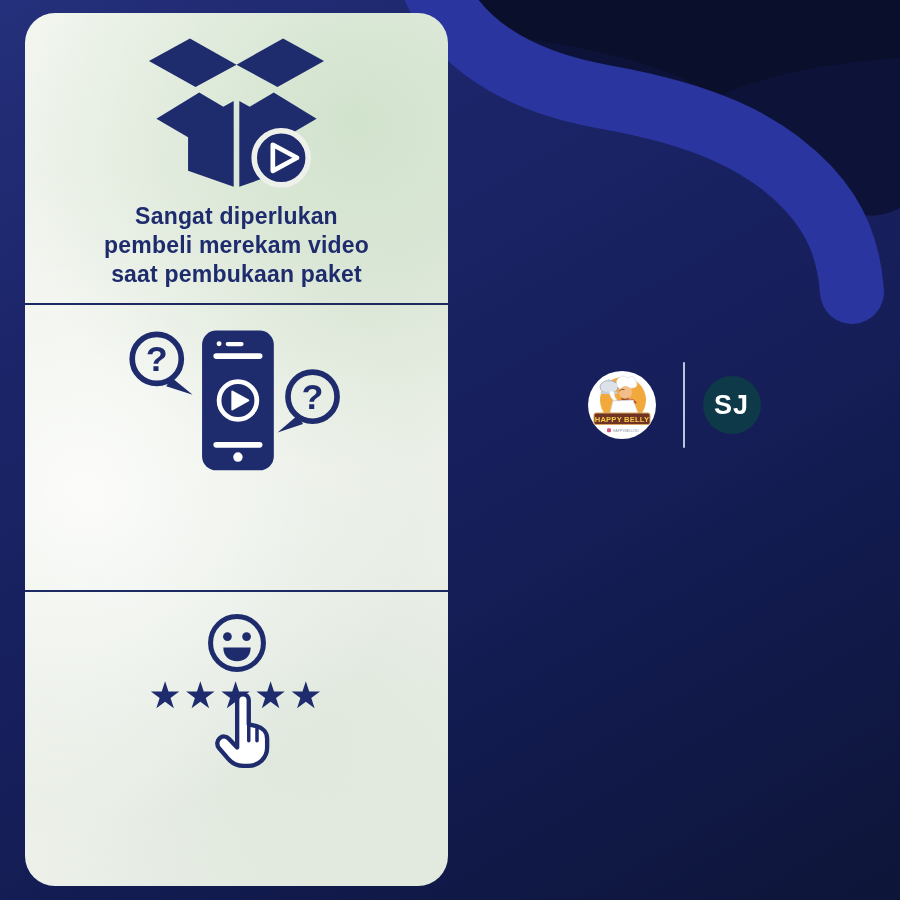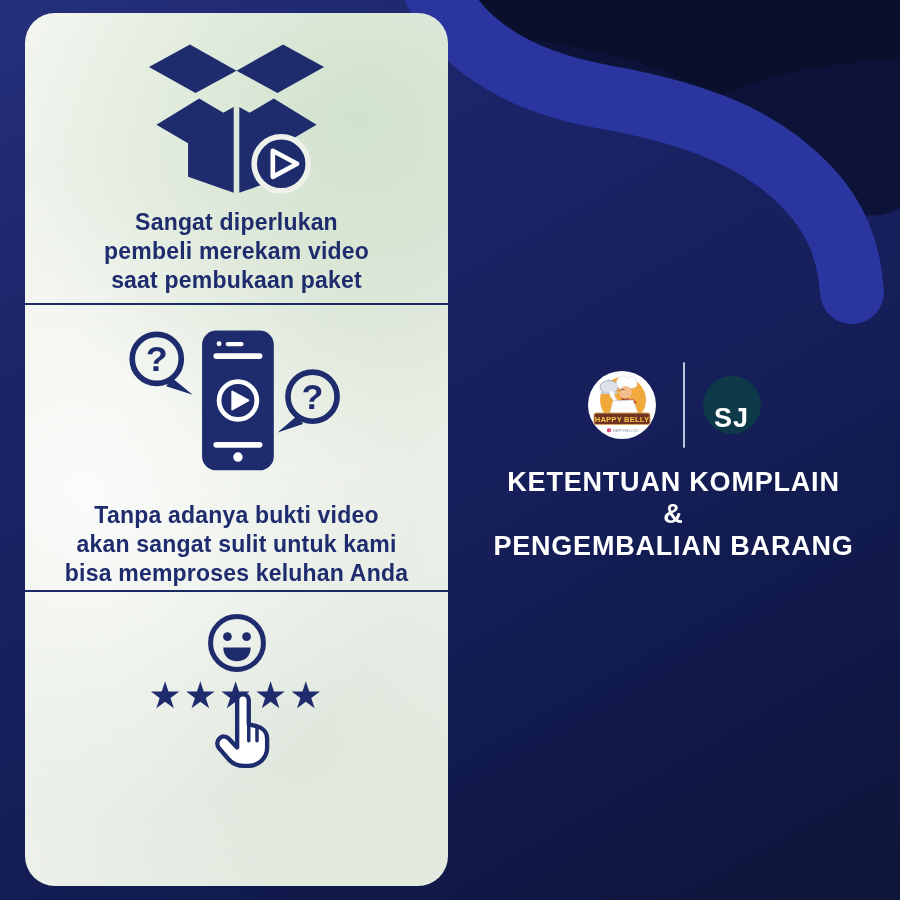--- a/index.html
+++ b/index.html
@@ -15,21 +15,21 @@
     position:absolute;left:25px;top:13px;width:423px;height:873px;
     border-radius:30px;overflow:hidden;
     background:
       radial-gradient(circle at 78% 12%, rgba(186,214,182,.55), transparent 42%),
       radial-gradient(circle at 15% 55%, rgba(255,255,255,.85), transparent 55%),
       radial-gradient(circle at 60% 80%, rgba(205,220,205,.45), transparent 45%),
       linear-gradient(145deg,#f4f7f1 0%,#e8ede3 45%,#eff2ec 72%,#e5ebe0 100%);
   }
   .section{display:flex;flex-direction:column;align-items:center;box-sizing:border-box;}
   .section + .section{border-top:2px solid #1d2963;}
-  #section-1{height:290px;padding-top:26px;}
+  #section-1{height:290px;padding-top:20px;}
   #section-2{height:287px;padding-top:18px;}
   #section-3{height:294px;padding-top:20px;}
   .caption{
     font-weight:700;font-size:23px;line-height:29px;color:#1e2c6e;
     text-align:center;white-space:pre-line;letter-spacing:.2px;margin-top:8px;
   }
   #section-1 .caption{margin-top:6px;}
   .stars{
     font-family:"DejaVu Sans",sans-serif;font-size:37px;line-height:40px;
     color:#1e2c6e;letter-spacing:2px;text-align:center;margin-top:2px;
@@ -37,21 +37,21 @@
   .hand-wrap{position:relative;margin-top:-24px;margin-left:10px;z-index:2;height:82px;}
   
   .right-panel{position:absolute;left:447px;top:0;width:453px;height:900px;}
   .logos-row{
     position:absolute;top:362px;left:0;width:100%;
     display:flex;justify-content:center;align-items:center;
   }
   .logo-divider{width:2px;height:86px;border-radius:2px;background:#b9c6dd;margin:0 18px 0 26px;}
   .sj-circle{
     width:58px;height:58px;border-radius:50%;background:#0e3948;
-    display:flex;align-items:flex-end;justify-content:center;
+    display:flex;align-items:center;justify-content:center;
   }
   .sj-circle span{color:#fff;font-weight:700;font-size:27px;letter-spacing:1px;}
   .panel-title{
     position:absolute;top:466px;left:0;width:100%;text-align:center;
     color:#fff;font-weight:700;font-size:27px;line-height:32px;
     letter-spacing:.8px;white-space:pre-line;
   }
 </style>
 </head>
 <body>
@@ -103,23 +103,20 @@
           <rect x="100" y="126" width="52" height="6" rx="3" fill="#ffffff"></rect>
           <circle cx="126" cy="142" r="5" fill="#ffffff"></circle>
         </g>
 
         <g>
           <circle cx="205" cy="78" r="26" fill="none" stroke="#1e2c6e" stroke-width="6"></circle>
           <polygon points="189,98 168,116 195,107" fill="#1e2c6e"></polygon>
           <text x="205" y="91" text-anchor="middle" font-family="Liberation Sans,sans-serif" font-size="38" font-weight="bold" fill="#1e2c6e">?</text>
         </g>
       </svg>
-      <div class="caption">Tanpa adanya bukti video
-akan sangat sulit untuk kami
-bisa memproses keluhan Anda</div>
     </div>
 
     <div class="section" id="section-3">
       <svg width="62" height="62" viewBox="0 0 68 68" aria-hidden="true">
         <circle cx="34" cy="34" r="29" fill="none" stroke="#1e2c6e" stroke-width="5.5"></circle>
         <circle cx="23.5" cy="27" r="4.8" fill="#1e2c6e"></circle>
         <circle cx="44.5" cy="27" r="4.8" fill="#1e2c6e"></circle>
         <path d="M19,39 C19,49 25.5,54 34,54 C42.5,54 49,49 49,39 Z" fill="#1e2c6e"></path>
       </svg>
       <div class="stars">★★★★★</div>
@@ -164,18 +161,15 @@
         <text x="26" y="61.6" font-family="Liberation Sans,sans-serif" font-size="3.4" fill="#8a93a8">HAPPYBELLY.ID</text>
       </svg>
 
       <div class="logo-divider"></div>
 
       <div class="sj-circle">
         <span>SJ</span>
       </div>
     </div>
 
-    <div class="panel-title">KETENTUAN KOMPLAIN
-&amp;
-PENGEMBALIAN BARANG</div>
   </div>
 
 </div>
 
 </body></html>

